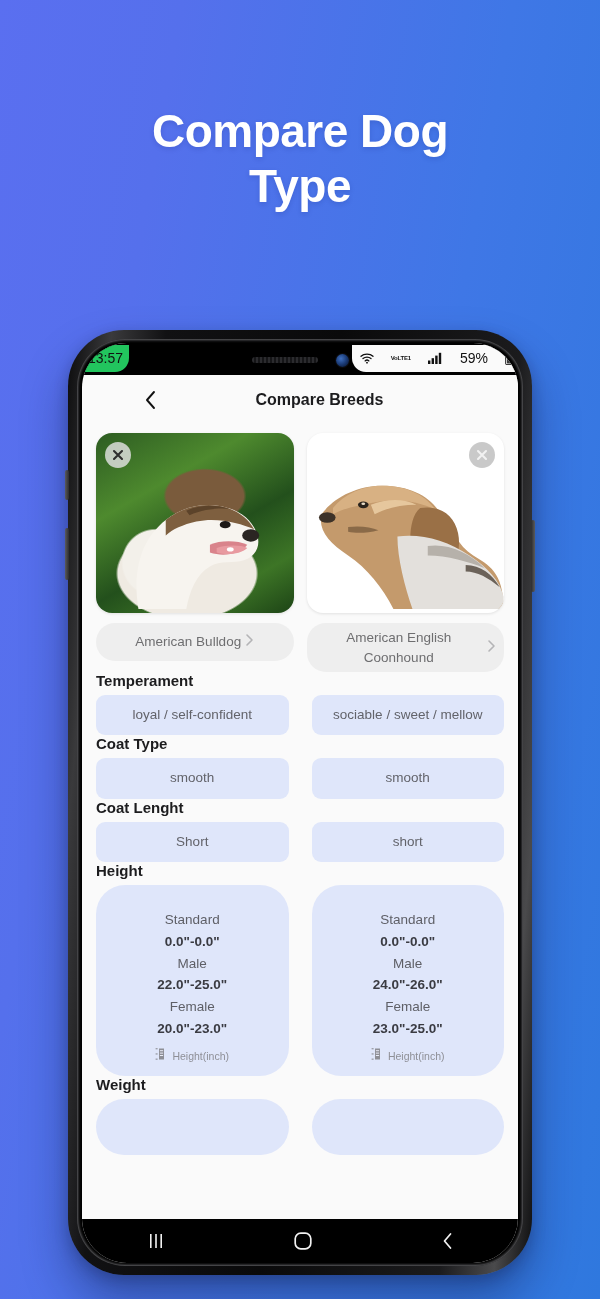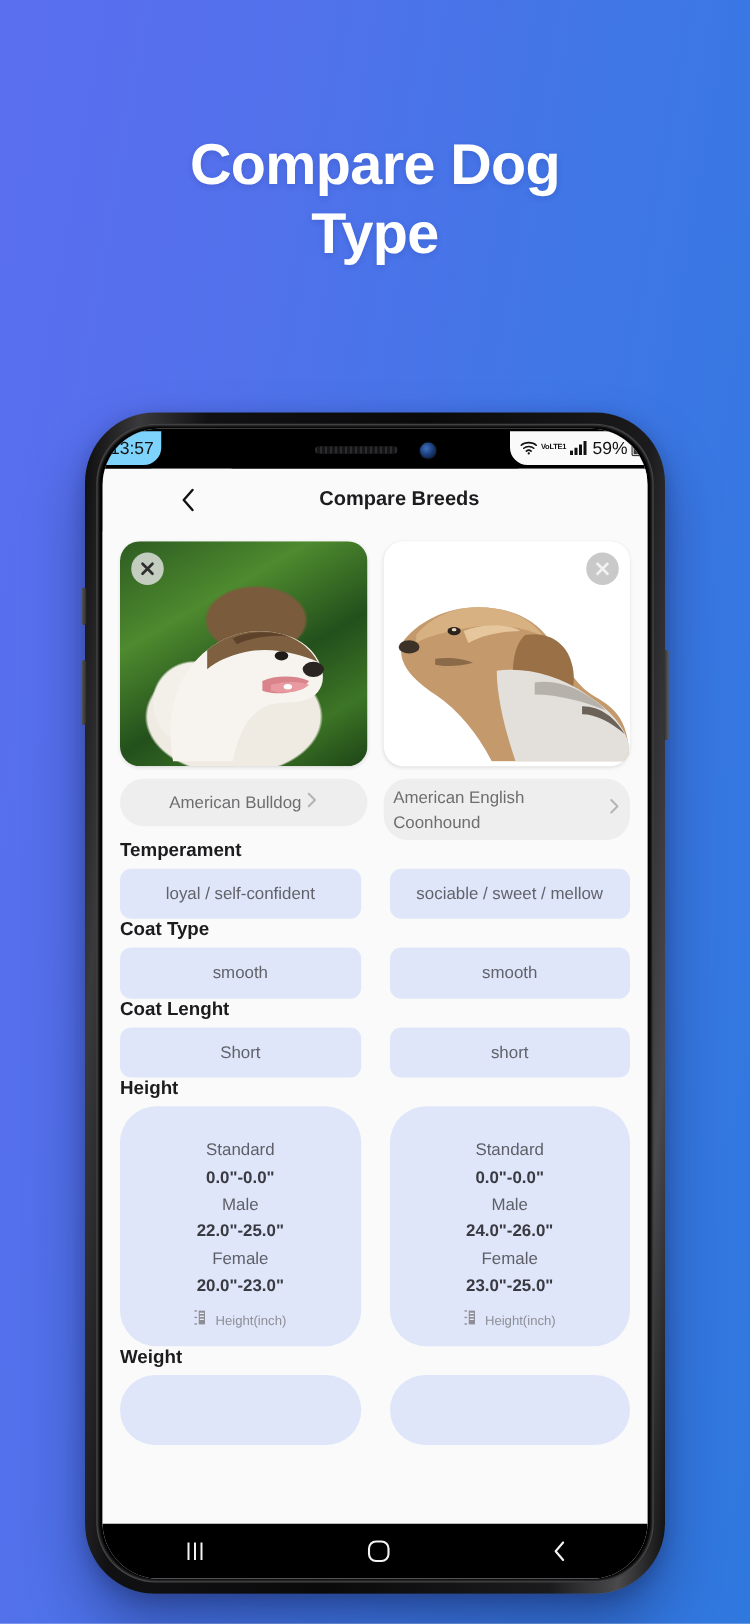--- a/index.html
+++ b/index.html
@@ -53,34 +53,34 @@
   .btn-right-1{ right:-3px; top:190px; width:4px; height:72px;
     background:linear-gradient(90deg,#2c2c2e,#5a5a5c); }
 
   
   .statusbar{
     height:32px; background:#000; position:relative;
     display:flex; align-items:center; justify-content:space-between;
     padding:0 14px;
   }
   .sb-time{ color:#111; font-size:14px; font-weight:400; z-index:3;
-            background:#7dd3fc; padding:5px 6px 6px 6px; border-radius:0 0 14px 0;
+            background:#22c55e; padding:5px 6px 6px 6px; border-radius:0 0 14px 0;
             margin-left:-14px; margin-top:-2px;text-align:center; }
   .notch{
     position:absolute; left:50%; transform:translateX(-50%);
     top:0; width:248px; height:34px; background:#000;
     border-radius:0 0 18px 18px;
     display:flex; align-items:center; justify-content:center; gap:18px;
   }
   .speaker{ width:66px; height:6px; border-radius:4px;
             background:repeating-linear-gradient(90deg,#2b2b2e 0 2px,#151517 2px 4px); }
   .camera{ width:13px; height:13px; border-radius:50%;
            background:radial-gradient(circle at 38% 36%,#3f6fbf 0%,#1b3c78 48%,#050c1c 100%);
            box-shadow:0 0 0 1px #0b0b0d; }
-  .sb-right{ display:flex; align-items:center; gap:3px; z-index:3;
+  .sb-right{ display:flex; align-items:center; gap:17px; z-index:3;
              background:#fafafa; padding:5px 4px 6px 8px; border-radius:0 0 0 14px;
              margin-right:-14px; margin-top:-2px; color:#111; }
   .sb-right svg{ display:block; }
   .sb-volte{ font-size:6px; line-height:6px; text-align:center; font-weight:bold; letter-spacing:-.2px; }
   .sb-battery-txt{ font-size:14px; }
 
   
   .appbar{
     height:50px; display:flex; align-items:center; padding:0 18px;
     background:#fafafa; position:relative;margin-left:39px;
@@ -119,21 +119,21 @@
   .close-a{ left:9px; background:rgba(226,226,226,.82); }
   .close-b{ right:9px; background:rgba(196,196,196,.92); }
   .close-a svg{ stroke:#2e2e2e; }
   .close-b svg{ stroke:#f2f2f2; }
 
   .breed-pill{
     margin-top:10px; min-height:38px; border-radius:19px;
     background:#eeeeee; display:flex; align-items:center; justify-content:center;
     padding:5px 8px; gap:4px;
   }
-  .breed-name{ font-size:13.5px; color:#6e6e70; line-height:1.45; }
+  .breed-name{ font-size:13.5px; color:#6e6e70; text-align:center; line-height:1.45; }
   .chev{ flex:0 0 auto; }
 
   
   .group{ }
   .group-title{ font-size:15px; font-weight:600; color:#1c1c1e; margin-bottom:6px; }
   .group-row{ display:flex; gap:23px; align-items:flex-start; }
   .val-box{
     flex:1; min-width:0; background:#dfe6fa; border-radius:9px;
     padding:10px 8px; text-align:center;
     font-size:13.5px; color:#62636a; line-height:1.5;

